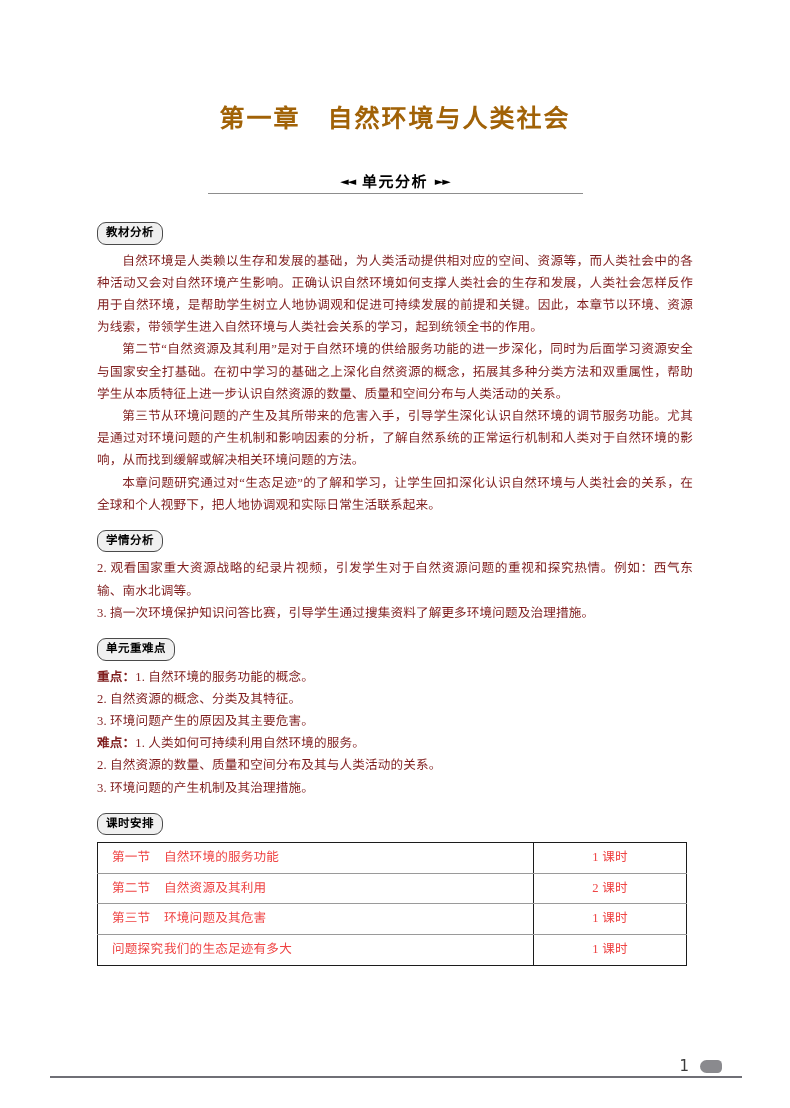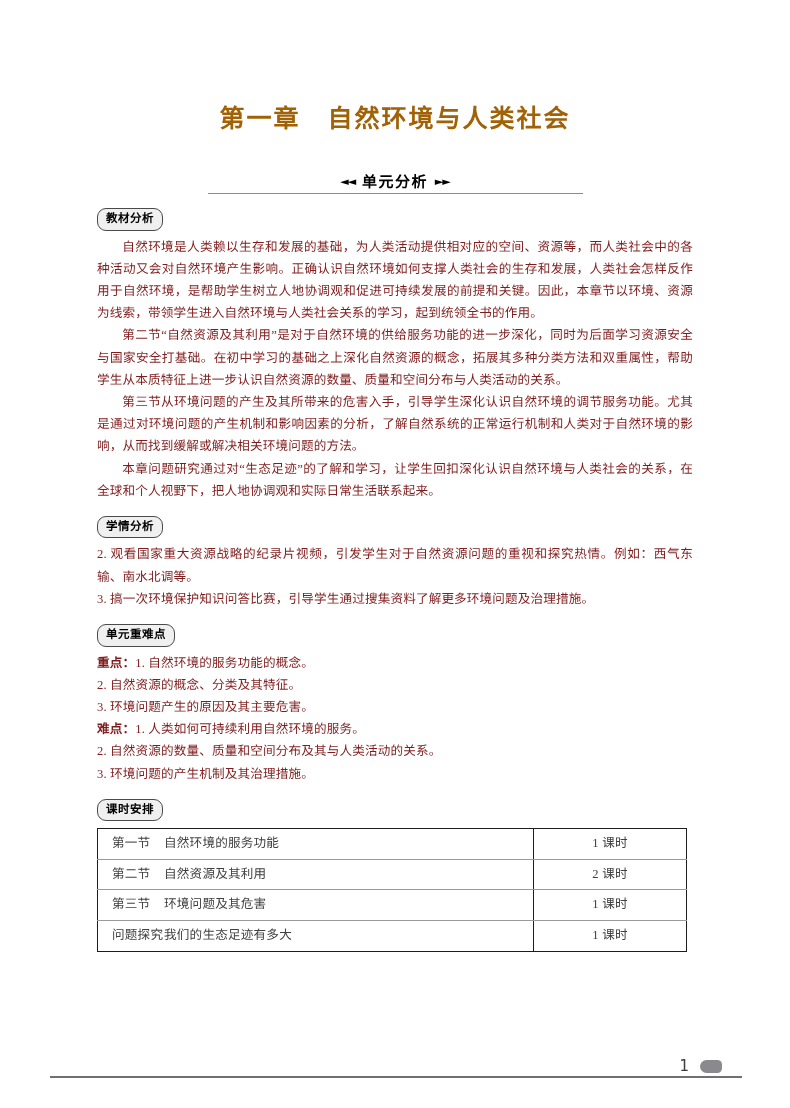--- a/index.html
+++ b/index.html
@@ -82,21 +82,21 @@
     background: #f0f0f0;
     font-family: "DejaVu Sans", "Liberation Sans", sans-serif;
     font-weight: bold;
     font-size: 11.5px;
     line-height: 1;
     padding: 4px 8px 5px 8px;
     color: #000;
     letter-spacing: 0.5px;
   }
   .badge-row { margin-top: 14px; margin-bottom: 5px; }
-  .badge-row.first { margin-top: 14px; }
+  .badge-row.first { margin-top: 28px; }
 
   
   p.body {
     margin: 0 0 0 0;
     font-size: 12.6px;
     line-height: 22.2px;
     text-align: justify;
     text-justify: inter-ideograph;
     text-indent: 2em;
     color: #7f1d1d;
@@ -111,21 +111,21 @@
     border-collapse: collapse;
     width: 590px;
     border: 1.6px solid #1c1c1c;
     table-layout: fixed;
   }
   .sched-table td {
     font-size: 12.6px;
     line-height: 1;
     padding: 8px 0 9px 14px;
     border-bottom: 1px solid #9a9a9a;
-    color: #404040;
+    color: #ef4444;
     letter-spacing: 0.2px;
   }
   .sched-table tr:last-child td { border-bottom: none; }
   .sched-table td.hours {
     width: 152px;
     text-align: center;
     padding-left: 0;
     border-left: 1.4px solid #1c1c1c;
   }
   .cell-sec { display: inline-block; min-width: 52px; }

